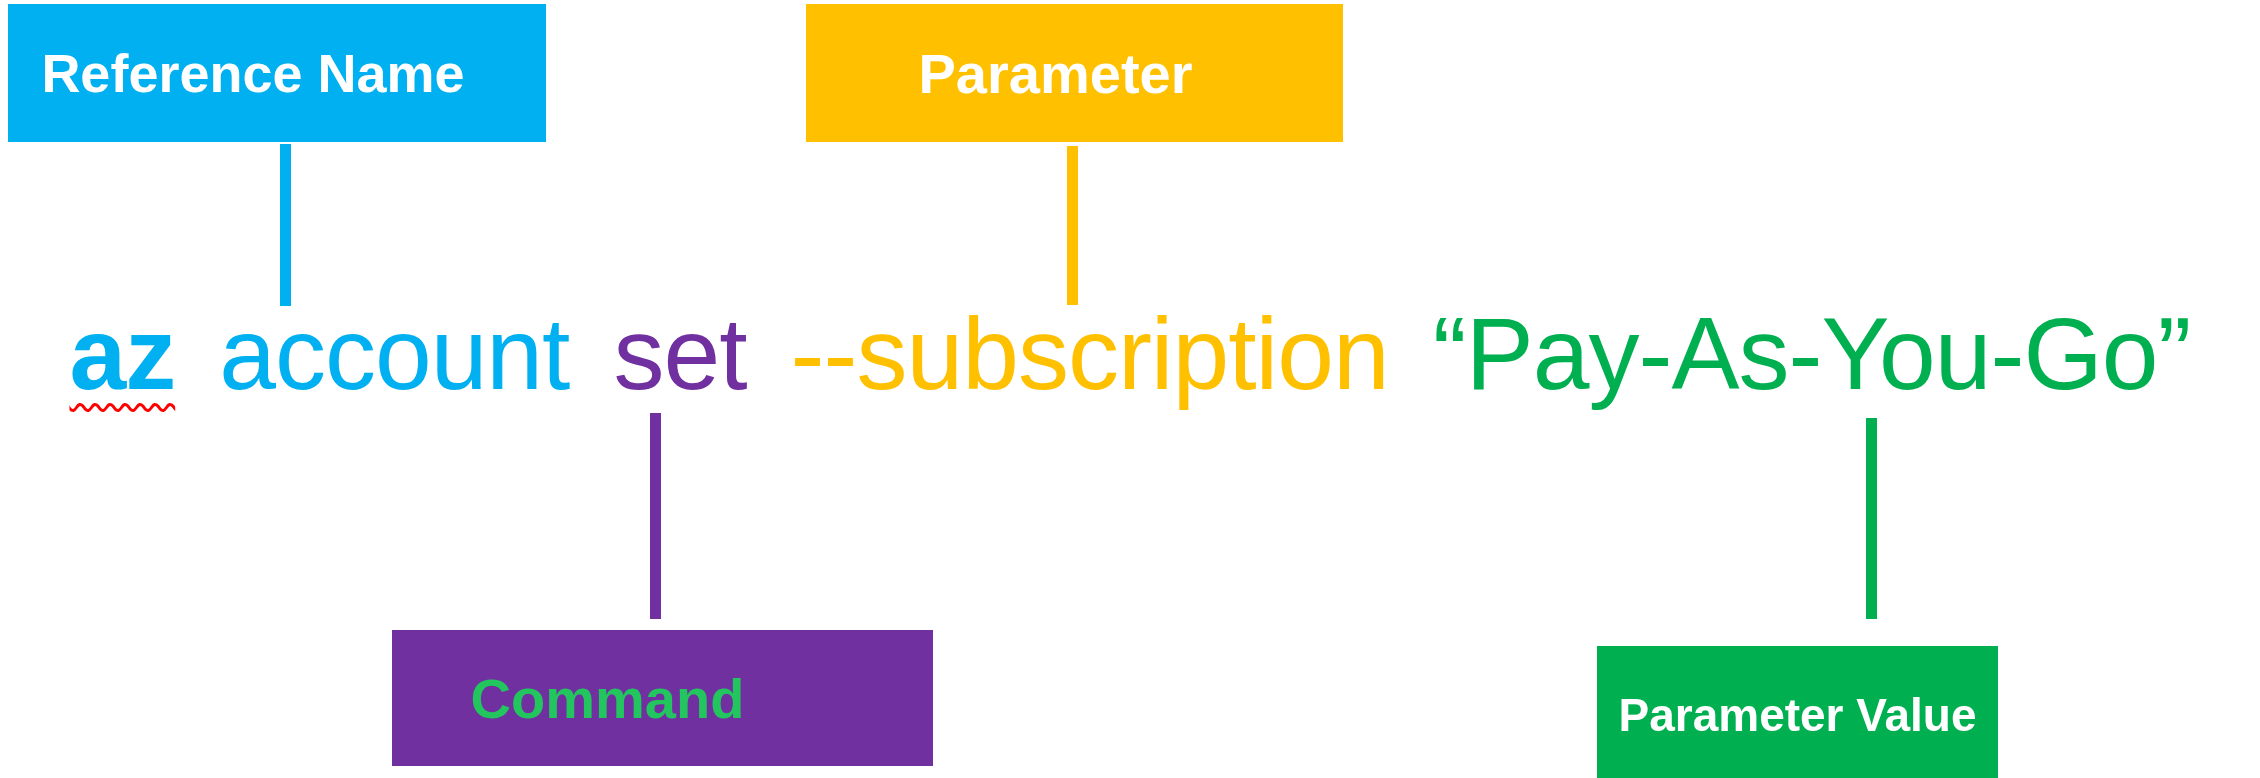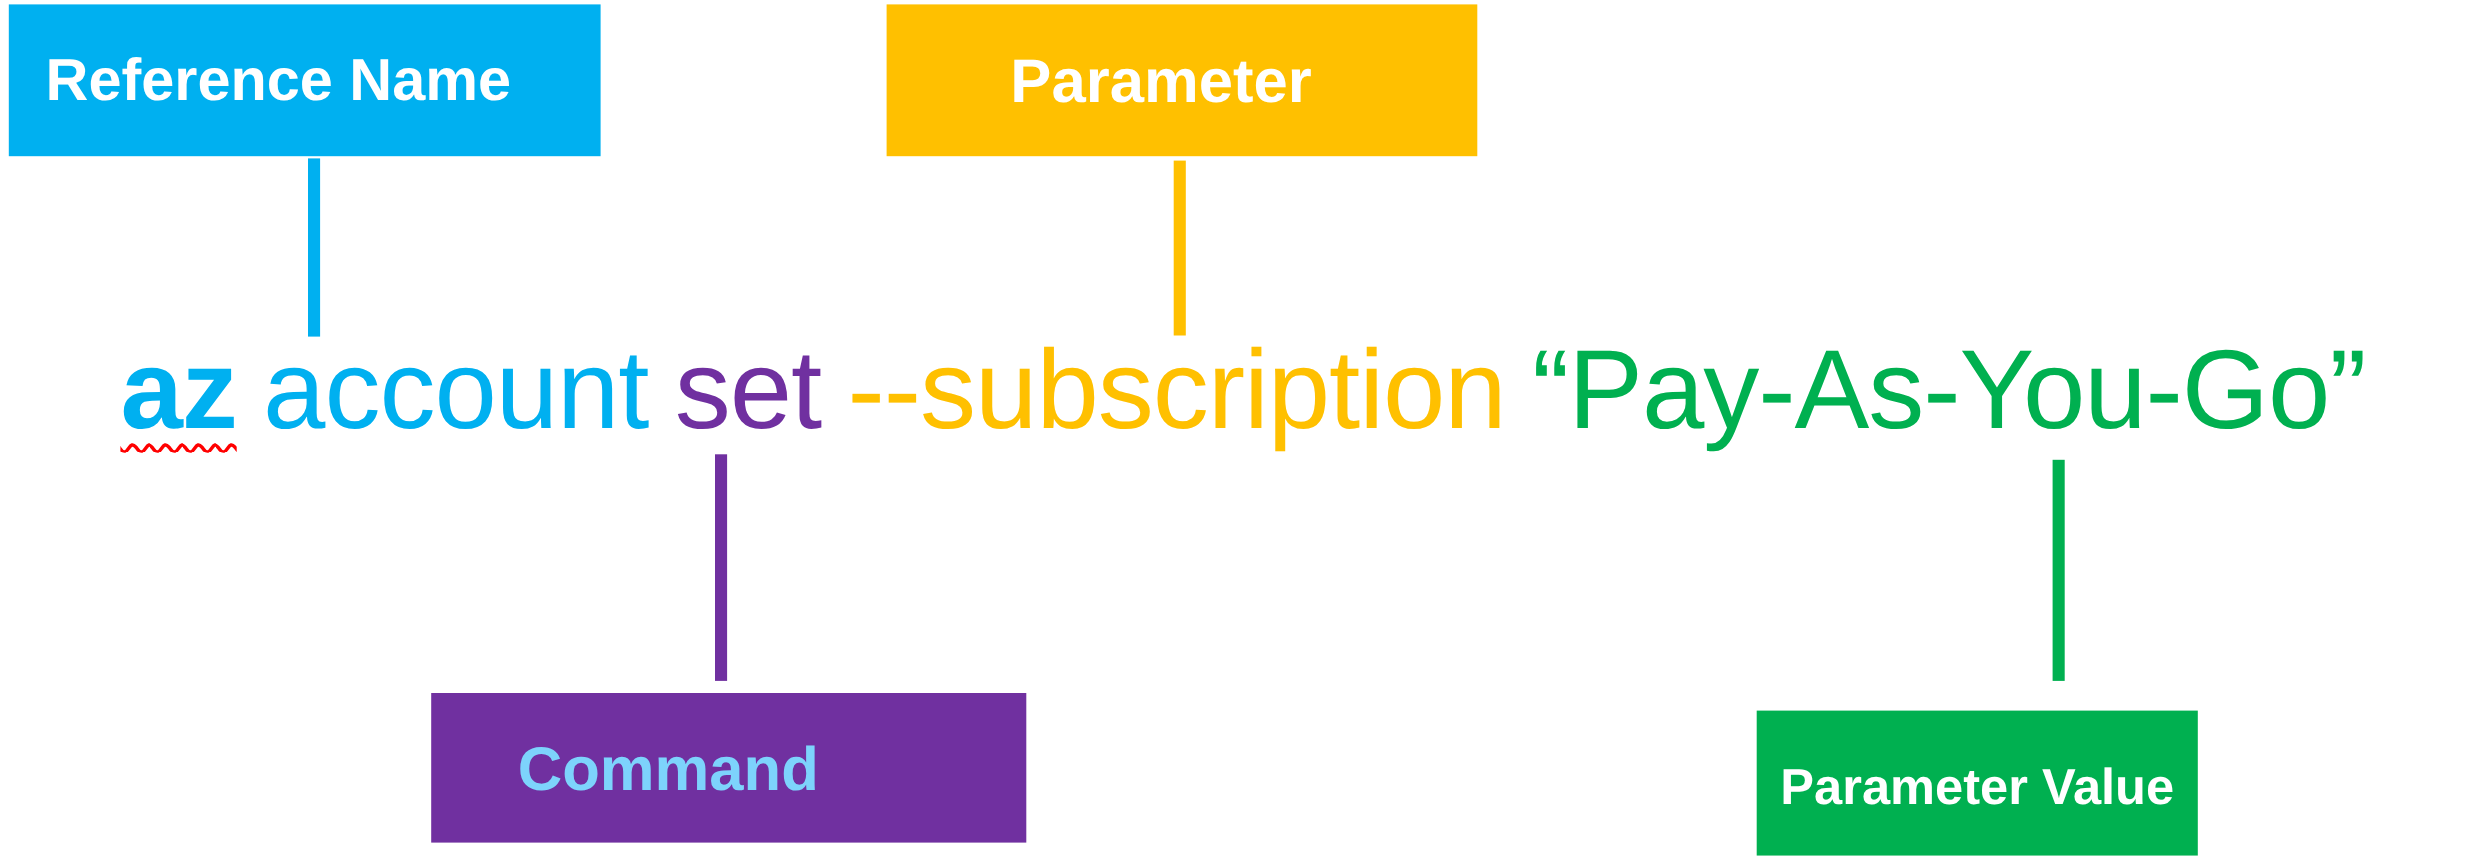--- a/index.html
+++ b/index.html
@@ -43,21 +43,21 @@
     top: 288px;
     width: 100%;
     text-align: center;
     font-size: 102px;
     line-height: 132px;
     white-space: nowrap;
     letter-spacing: -1px;
     font-weight: 400;
   }
   .tok { display: inline-block; }
-  .tok-gap { margin-left: 24px; }
+  .tok-gap { margin-left: 44px; }
   .squiggly {
     text-decoration-line: underline;
     text-decoration-style: wavy;
     text-decoration-thickness: 3px;
     text-underline-offset: 14px;
     font-weight: bold;
   }
 </style>
 </head>
 <body>
@@ -77,21 +77,21 @@
   <div class="vline" id="param-line" style="background-color: rgb(255, 192, 0);"></div>
 
   <div class="vline" id="cmd-line" style="background-color: rgb(112, 48, 160);"></div>
 
   <div class="vline" id="value-line" style="background-color: rgb(0, 176, 80);"></div>
 
   <div id="command-line">
     <span class="tok squiggly" style="color: rgb(0, 176, 240); text-decoration-color: rgb(255, 0, 0);">az</span><span class="tok tok-gap" style="color: rgb(0, 176, 240);">account</span><span class="tok tok-gap" style="color: rgb(112, 48, 160);">set</span><span class="tok tok-gap" style="color: rgb(255, 192, 0);">--subscription</span><span class="tok tok-gap" style="color: rgb(0, 176, 80);">“Pay-As-You-Go”</span>
   </div>
 
-  <div class="callout" id="cmd-box" style="background-color: rgb(112, 48, 160); color: #7dd3fc;">
+  <div class="callout" id="cmd-box" style="background-color: rgb(112, 48, 160); color: #22c55e;">
     <span>Command</span>
   </div>
 
   <div class="callout" id="value-box" style="background-color: rgb(0, 176, 80); color: rgb(255, 255, 255);">
     <span>Parameter Value</span>
   </div>
 
 </div>
 
 </body></html>

